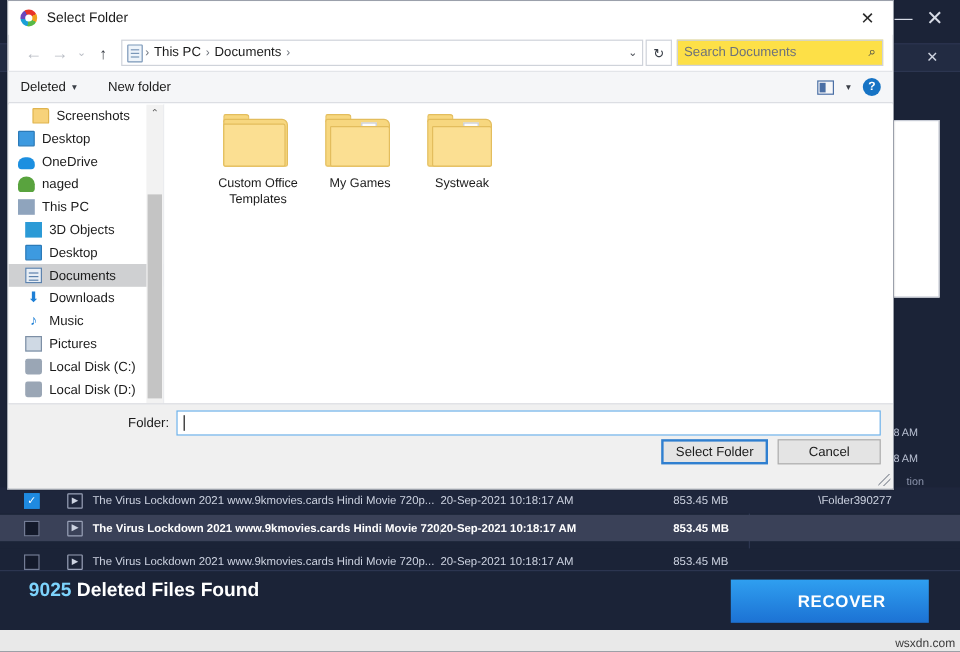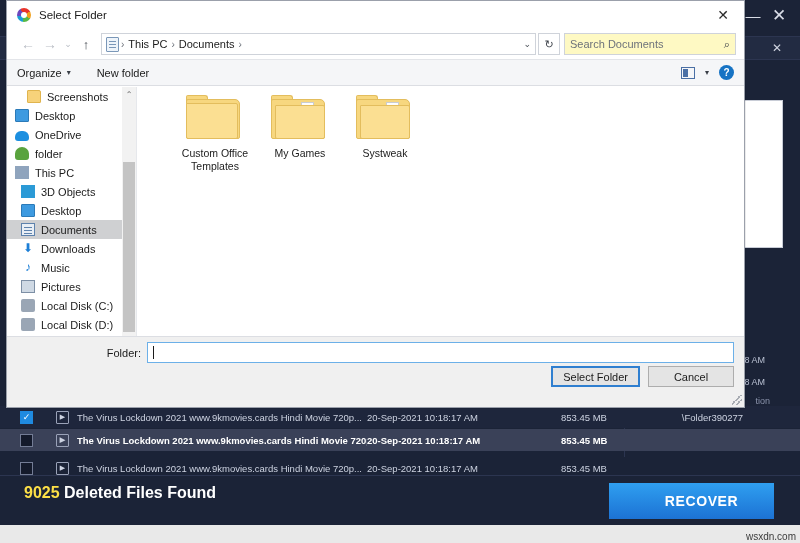--- a/index.html
+++ b/index.html
@@ -96,21 +96,21 @@
   
   .app-bottom {
     position: absolute; left: 0; right: 0; bottom: 18px; height: 50px;
     background: #1b2337;
     border-top: 1px solid #2c3550;
   }
   .found-line {
     position: absolute; left: 24px; top: 8px;
     font-size: 16px; color: #ffffff; font-weight: bold;
   }
-  .found-line .num { color: #fde047; }
+  .found-line .num { color: #7dd3fc; }
   .found-sub {
     position: absolute; left: 24px; top: 31px;
     font-size: 9.5px; color: #d6dae5;
   }
   .found-sub .amber { color: #e8a22a; }
   .recover-btn {
     position: absolute; right: 26px; top: 7px;
     width: 165px; height: 36px;
     background: linear-gradient(180deg,#2f9ff0 0%, #1c72d4 100%);
     color: #ffffff; font-size: 14px; font-weight: bold; letter-spacing: .6px;
@@ -188,21 +188,21 @@
   .addr-caret { margin-left: auto; font-size: 9px; color: #5c6membership; }
   .addr-caret { color: #4a4f57; }
   .refresh-btn {
     width: 22px; height: 22px; margin-left: 2px;
     border: 1px solid #cfd3da; background: #fff;
     display: flex; align-items: center; justify-content: center;
     font-size: 11px; color: #3a3f47;
   }
   .search-box {
     width: 172px; height: 22px; margin-left: 4px;
-    border: 1px solid #cfd3da; background: #fef9c3;
+    border: 1px solid #cfd3da; background: #fde047;
     display: flex; align-items: center; padding: 0 5px;
     font-size: 11px; color: #6d727b;
   }
   .search-icon { margin-left: auto; font-size: 11px; color: #3a3f47; }
 
   .dlg-toolbar {
     height: 27px; background: #f5f6f8;
     border-top: 1px solid #e3e5e9; border-bottom: 1px solid #dcdee3;
     display: flex; align-items: center; padding: 0 10px;
     font-size: 11px; color: #1b1b1b;
@@ -449,21 +449,21 @@
     <div class="refresh-btn">↻</div>
 
     <div class="search-box">
       <span>Search Documents</span>
       <span class="search-icon">⌕</span>
     </div>
   </div>
 
   <div class="dlg-toolbar">
     <div class="tb-item">
-      <span>Organize</span>
+      <span>Deleted</span>
       <span class="tb-caret">▾</span>
     </div>
     <div class="tb-item">
       <span>New folder</span>
     </div>
     <div class="tb-right">
       <span class="view-icon">
           <i></i>
         </span>
       <span class="tb-caret">▾</span>
@@ -481,21 +481,21 @@
       <div class="nav-item">
         <span class="nav-ico ico-desktop"></span>
         <span>Desktop</span>
       </div>
       <div class="nav-item">
         <span class="nav-ico ico-onedrive"></span>
         <span>OneDrive</span>
       </div>
       <div class="nav-item">
         <span class="nav-ico ico-user"></span>
-        <span>folder</span>
+        <span>naged</span>
       </div>
       <div class="nav-item">
         <span class="nav-ico ico-pc"></span>
         <span>This PC</span>
       </div>
       <div class="nav-item indent2">
         <span class="nav-ico ico-3d"></span>
         <span>3D Objects</span>
       </div>
       <div class="nav-item indent2">

